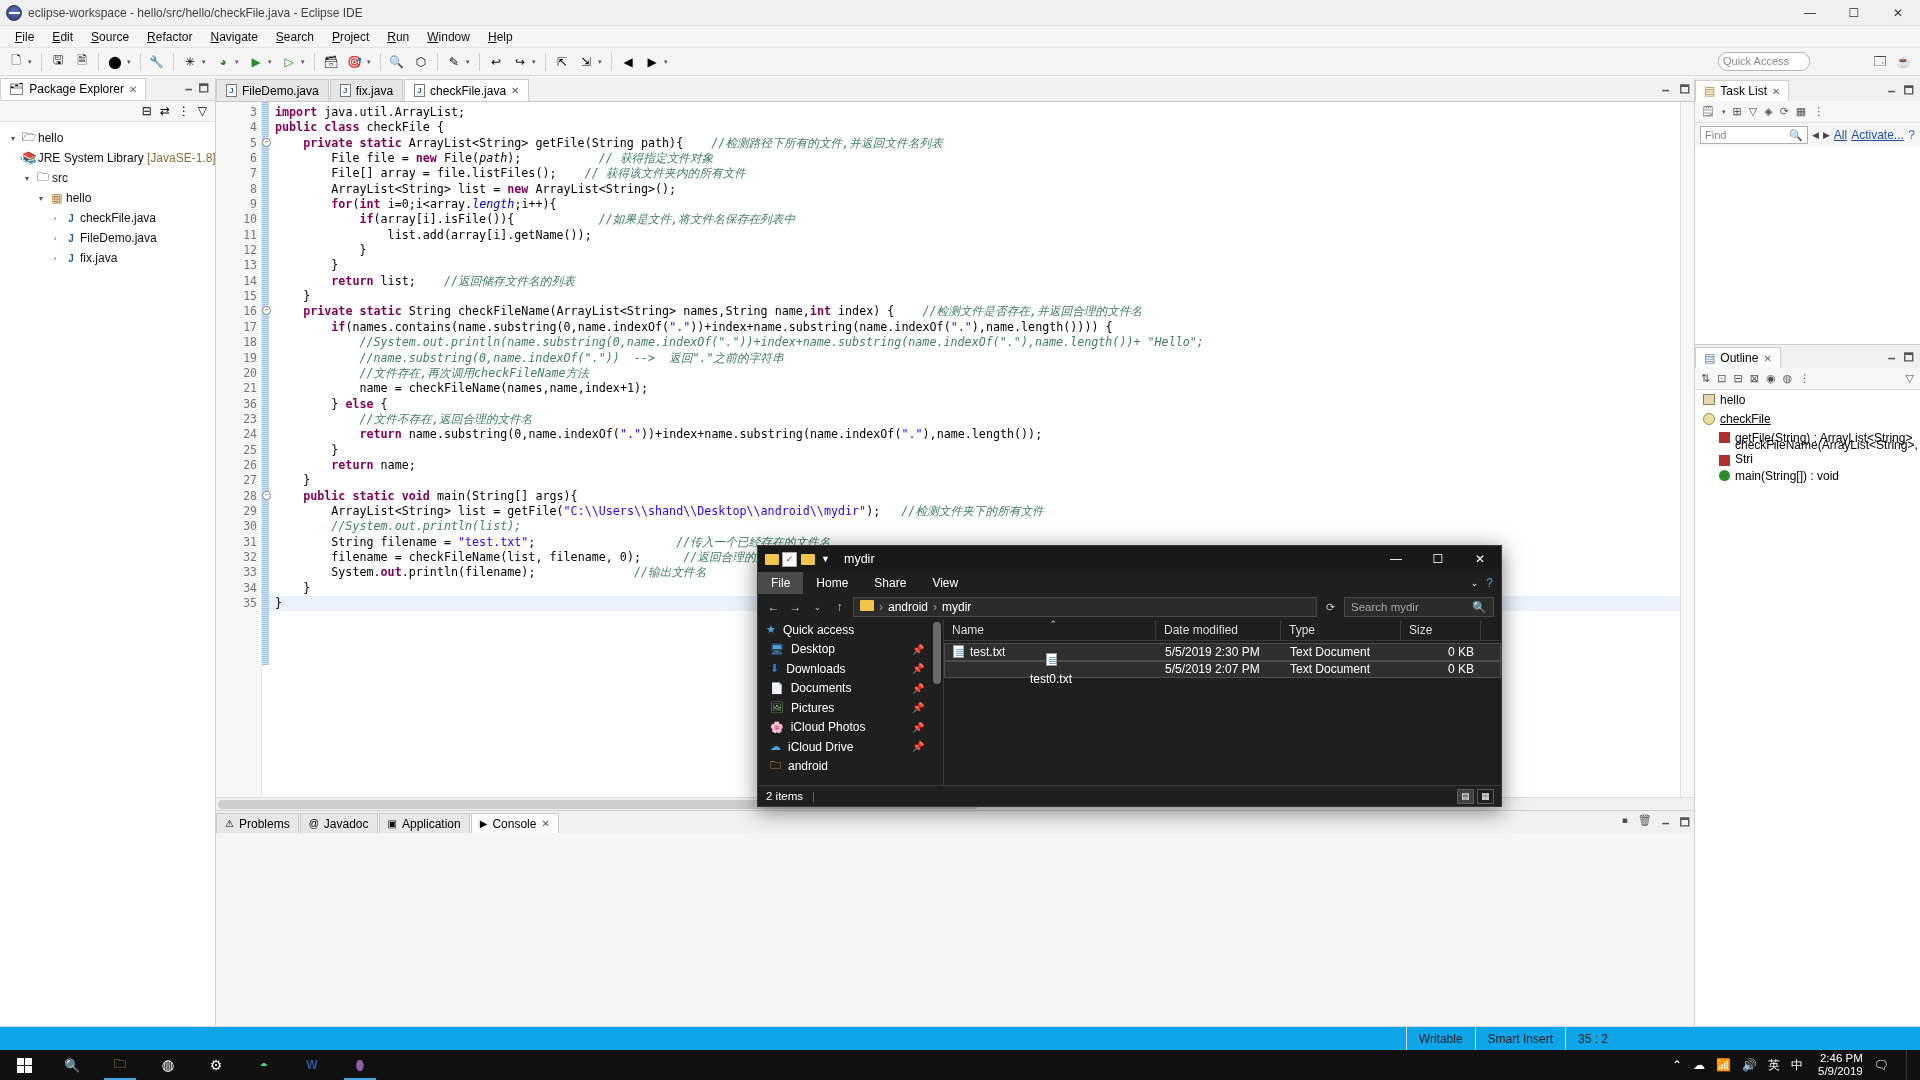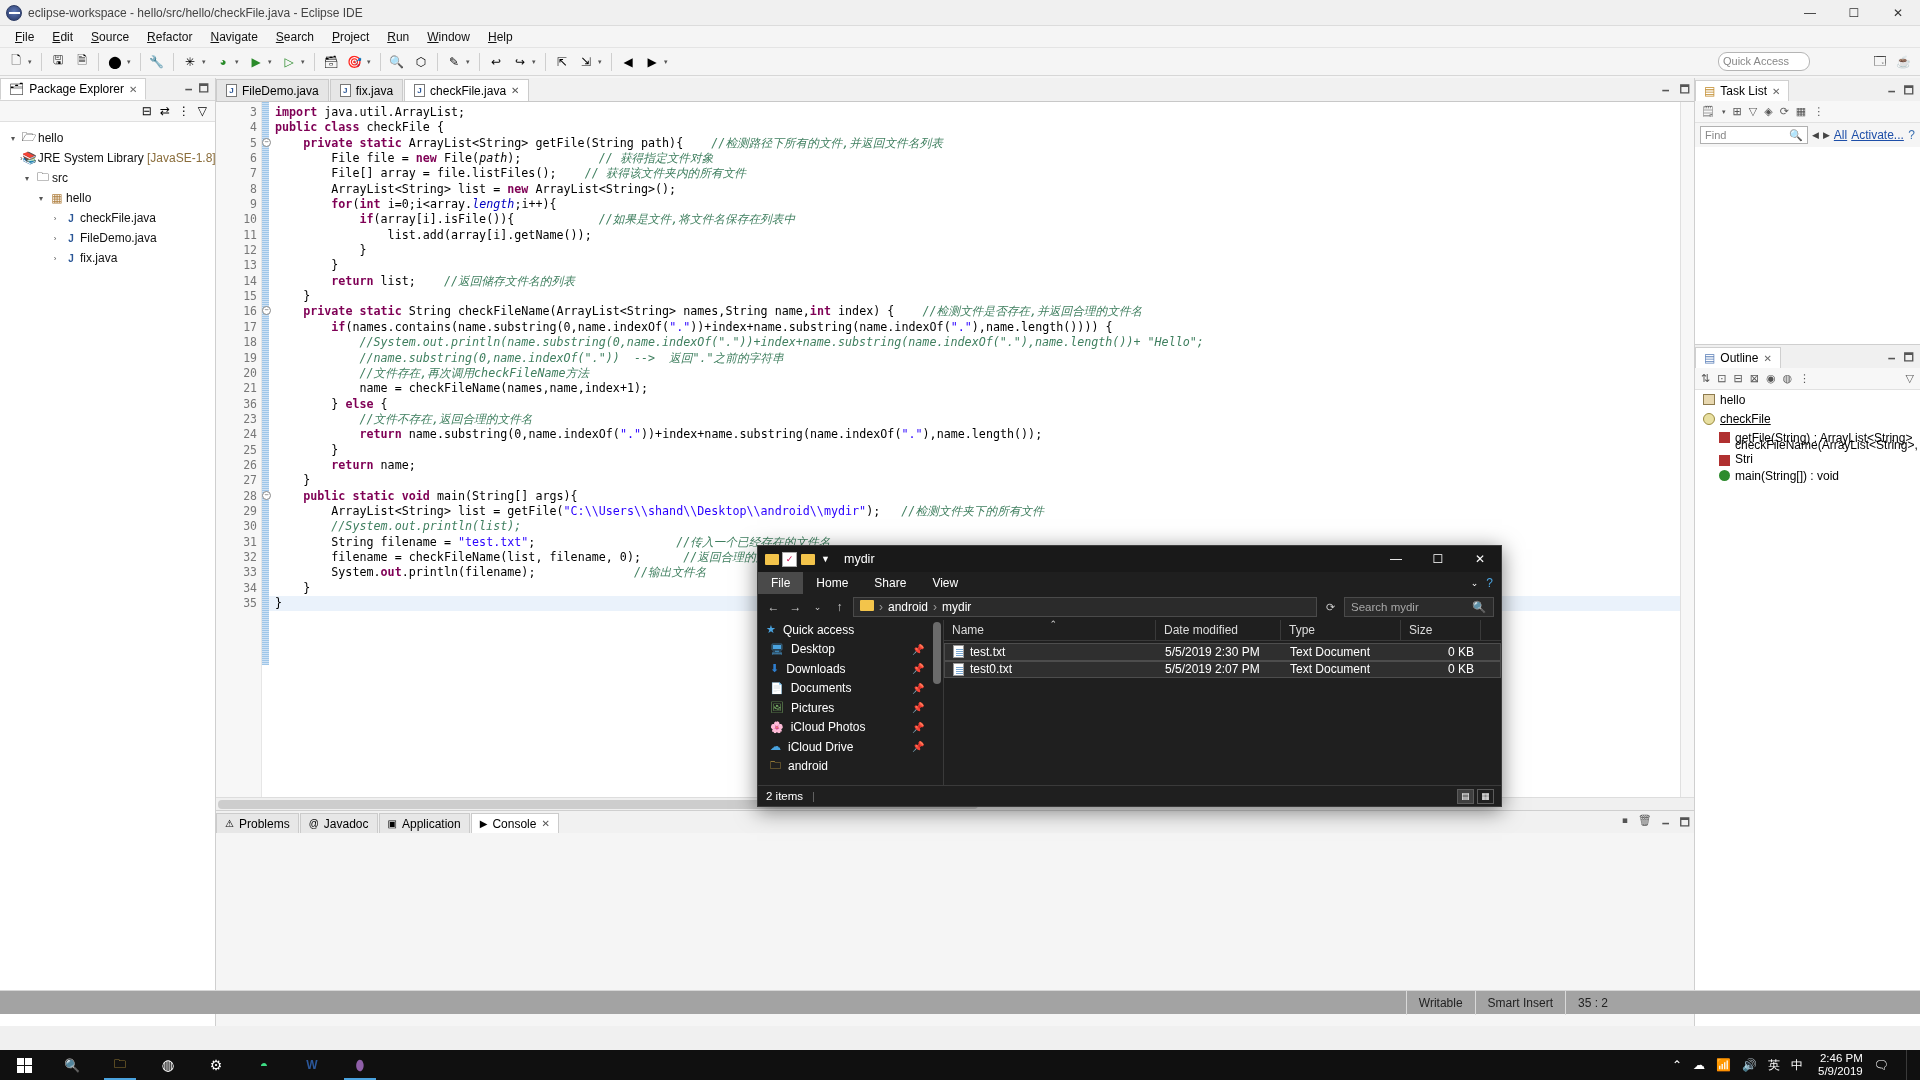--- a/index.html
+++ b/index.html
@@ -121,21 +121,21 @@
      display:flex;align-items:center;padding:0 4px;color:#888;}
   .rp-body { flex:1; background:#fff; }
   .outline-row { display:flex; align-items:center; height:19px; padding-left:8px; font-size:12px; gap:5px;}
   .ic-sq { width:11px;height:11px;display:inline-block;}
   .ic-green { background:#2e8b2e;border-radius:50%; }
   .ic-red { background:#b03030; }
   .ic-pkg { width:12px;height:11px;background:#e8d8b0;border:1px solid #8d7b4e;}
   .ic-cls { width:12px;height:12px;border-radius:50%;background:#e8dfa0;border:1px solid #9a8b40;}
 
   
-  .statusbar { position:absolute; left:0; top:990px; width:1920px; height:24px; background:#a3a3a3;
+  .statusbar { position:absolute; left:0; top:1026px; width:1920px; height:24px; background:#0ea5e9;
      border-top:1px solid #d6d6d6; display:flex; align-items:center; font-size:12px; color:#222;}
   .sb-cell { border-left:1px solid #d9d9d9; padding:0 12px; height:24px; display:flex; align-items:center;}
 
   
   .explorer { position:absolute; left:757px; top:545px; width:745px; height:262px;
      background:#1f1f1f; border:1px solid #3b3b3b; box-shadow:0 4px 20px rgba(0,0,0,.5);
      color:#fff; font-size:12px; display:flex; flex-direction:column;}
   .ex-title { height:26px; display:flex; align-items:center; background:#191919; padding-left:6px;}
   .ex-qicon { width:15px;height:15px;margin-right:3px;display:flex;align-items:center;justify-content:center;font-size:11px;}
   .ex-folder { width:14px;height:11px;background:#f3c44b;border-radius:1px;}
@@ -629,21 +629,21 @@
             <div class="ex-frow sel">
               <div class="ex-fc" style="width: 212px;">
                 <span class="ex-doc"></span>
                 <span>test.txt</span>
               </div>
               <div class="ex-fc" style="width: 125px;">5/5/2019 2:30 PM</div>
               <div class="ex-fc" style="width: 120px;">Text Document</div>
               <div class="ex-fc" style="width: 80px; justify-content: flex-end;">0 KB</div>
             </div>
             <div class="ex-frow sel">
-              <div class="ex-fc" style="width: 212px;">
+              <div class="ex-fc" style="width: 212px; flex-direction: column;">
                 <span class="ex-doc"></span>
                 <span>test0.txt</span>
               </div>
               <div class="ex-fc" style="width: 125px;">5/5/2019 2:07 PM</div>
               <div class="ex-fc" style="width: 120px;">Text Document</div>
               <div class="ex-fc" style="width: 80px; justify-content: flex-end;">0 KB</div>
             </div>
           </div>
       </div>
     </div>

